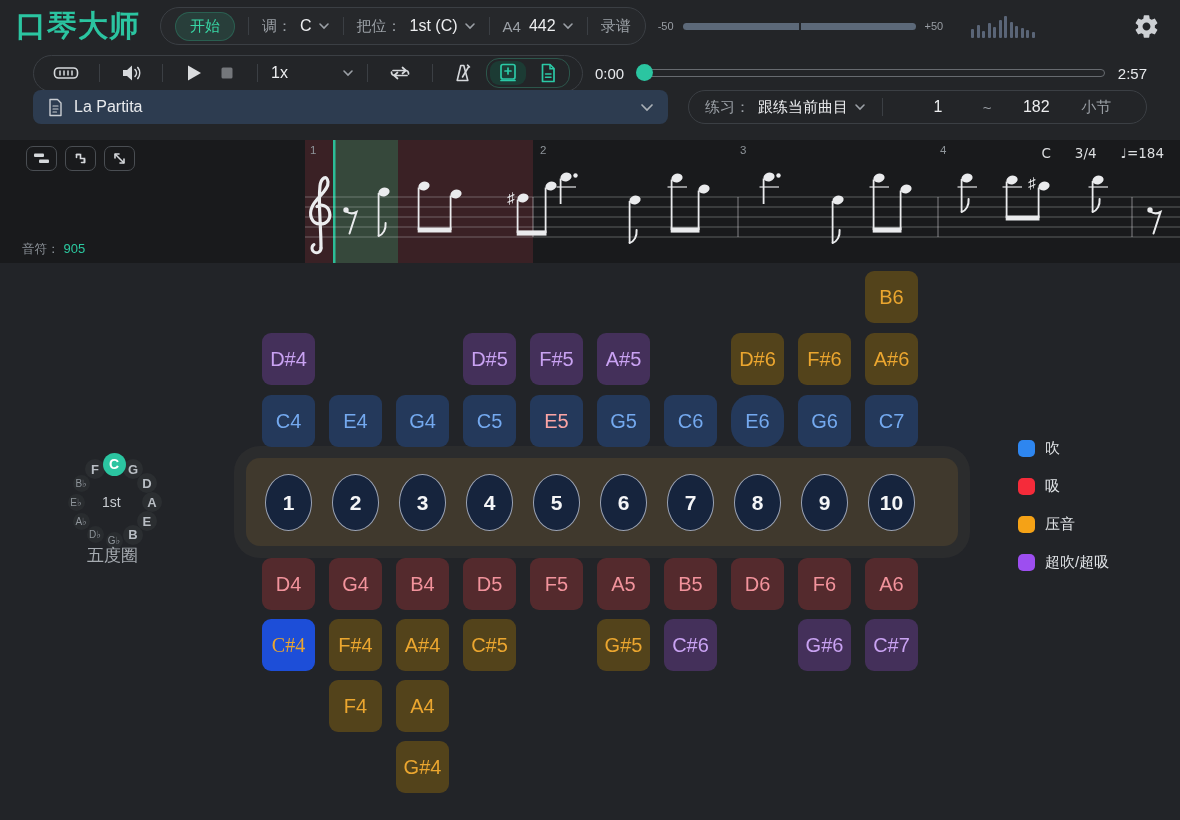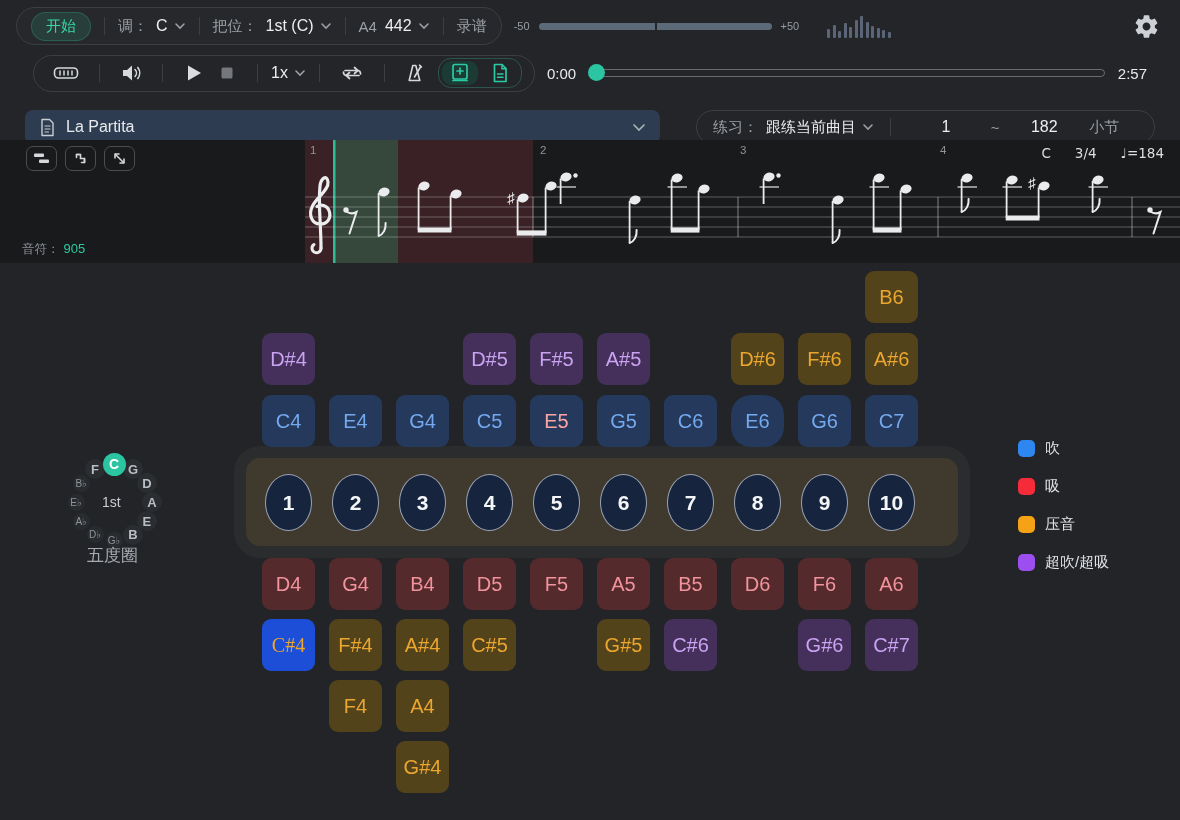--- a/index.html
+++ b/index.html
@@ -24,30 +24,30 @@
   .tune-track { position:relative; width:233px; height:7px; background:#5C6979; border-radius:4px; margin:0 9px; }
   .tune-tick { position:absolute; left:50%; top:-2px; width:2px; height:11px; background:#23262A; }
   .meter { display:flex; align-items:flex-end; gap:2.5px; height:24px; margin-left:28px; }
   .meter i { display:block; width:3px; background:#5A6577; border-radius:1px; }
   .gearbtn { margin-left:auto; margin-right:4px; background:none; border:none; cursor:pointer; line-height:0; }
 
   
   .row2 { position:absolute; left:0; top:54px; width:1180px; height:38px; display:flex; align-items:center; padding:0 33px; }
   .pill2 { display:flex; align-items:center; border:1px solid #3B3F44; border-radius:19px; height:37px; padding:0 12px; }
   .icobtn { background:none; border:none; cursor:pointer; line-height:0; padding:0 6px; }
-  .speed { display:flex; align-items:center; background:none; border:none; cursor:pointer; color:#EDEEF0; font-size:16px; font-weight:500; }
+  .speed { display:flex; align-items:center; background:none; border:none; cursor:pointer; color:#EDEEF0; font-size:16px; font-weight:500;gap:48px; }
   .tealgroup { display:flex; align-items:center; gap:4px; border:1px solid #2C564B; border-radius:13px; padding:2px 3px; margin-left:6px; }
   .tealsel { background:#1C3B34; border-radius:9px; }
   .time { font-size:15px; color:#E8EAED; white-space:nowrap; }
   .cur { margin-left:12px; }
   .seek { position:relative; flex:1; height:8px; border:1.5px solid #676B70; border-radius:6px; margin:0 13px; cursor:pointer; }
   .seek-thumb { position:absolute; left:-2px; top:-6px; width:17px; height:17px; border-radius:50%; background:#2BC5A1; }
 
   
-  .row3 { position:absolute; left:0; top:97px; width:1180px; height:20px; display:flex; align-items:center; padding:0 25px;margin-top:20px; }
+  .row3 { position:absolute; left:0; top:97px; width:1180px; height:20px; display:flex; align-items:center; padding:0 33px; }
   .songbox { display:flex; align-items:center; width:635px; height:34px; background:#2D3C50; border-radius:8px; padding:0 14px; cursor:pointer; }
   .songtitle { font-size:16px; color:#E8EAED; margin-left:10px; flex:1; text-align:left; }
   .practice { display:flex; align-items:center; margin-left:auto; width:459px; height:34px; border:1px solid #3B3F44; border-radius:17px; padding:0 16px; }
   .pr-range { flex:1; display:flex; align-items:center; justify-content:space-evenly; }
   .numfield { color:#EDEEF0; font-size:16px; font-weight:500; background:none; border:none; width:52px; text-align:center; cursor:text; }
   .gray { color:#9BA0A6; font-size:15px; }
 
   
   .notation { position:absolute; left:0; top:140px; width:1180px; height:123px; background:#191A1C; }
   .staffsvg { position:absolute; left:0; top:0; }
@@ -81,20 +81,21 @@
   .leg-item { display:flex; align-items:center; gap:10px; }
   .leg-sw { width:17px; height:17px; border-radius:5px; flex:none; }
   .leg-lb { font-size:15px; color:#E0E3E6; white-space:nowrap; }
 </style>
 </head>
 <body>
 
 <div class="app">
 
   <div class="row1">
+    <div class="logo">口琴大师</div>
 
     <div class="pill">
       <button class="startbtn">开始</button>
       <div class="vdiv"></div>
       <span class="lbl">调：</span>
       <button class="selbtn">
         <span class="val">C</span>
         <svg class="chev" width="12" height="8">
             <path d="M2 2 L6 6 L10 2" fill="none" stroke="#9BA0A6" stroke-width="1.6" stroke-linecap="round"></path>
           </svg>

